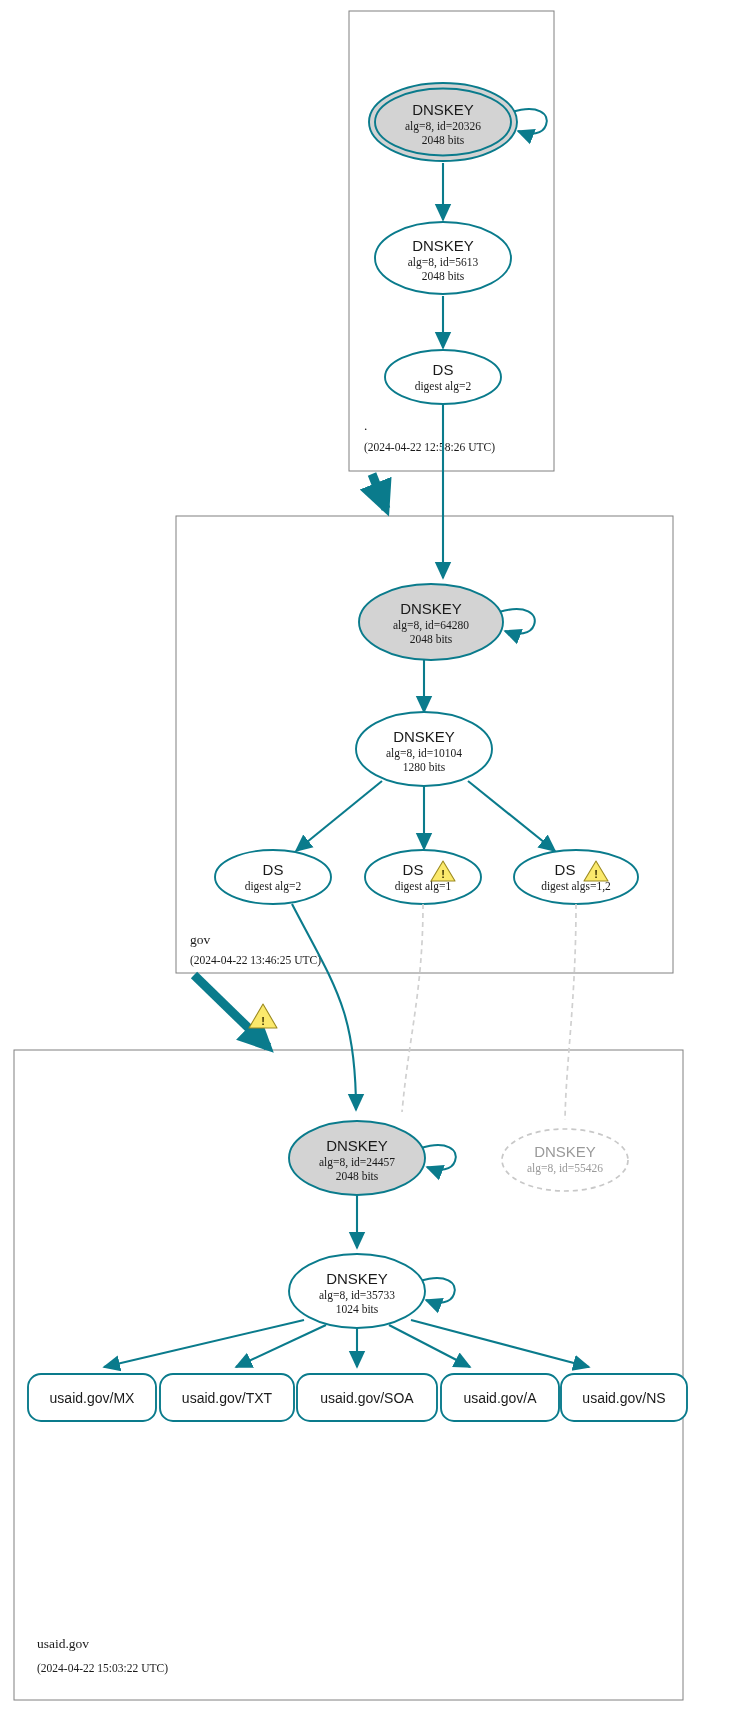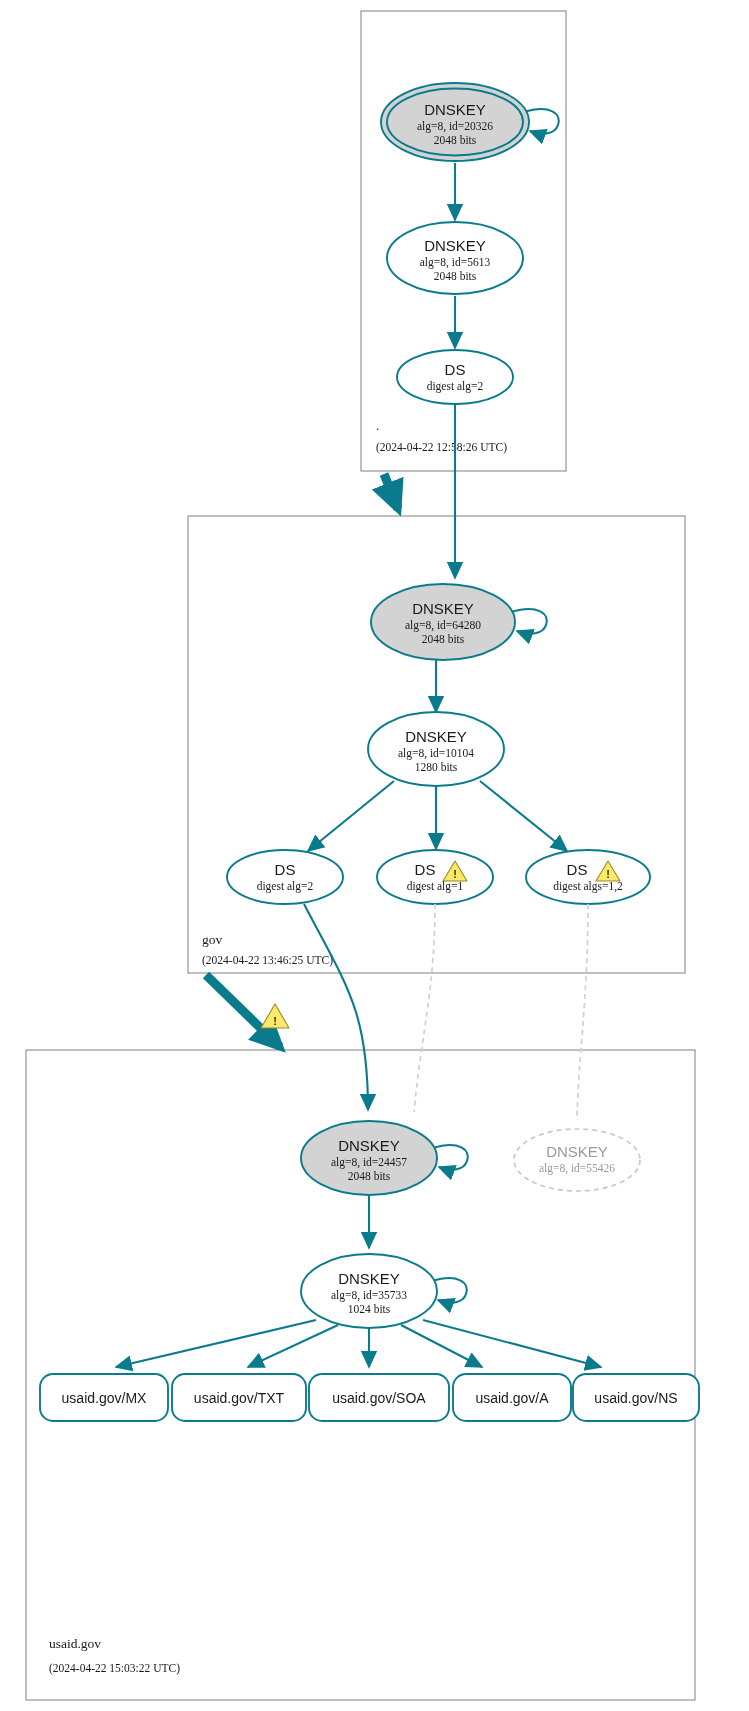--- a/index.html
+++ b/index.html
@@ -10,21 +10,21 @@
   }
   body {
     font-family: "Liberation Serif", "DejaVu Serif", serif;
     width: 749px;
     height: 1711px;
     position: relative;
     overflow: hidden;
   }
   #stage {
     position: absolute;
-    left: 16px; top: 0;
+    left: 4px; top: 0;
     width: 607px;
     height: 1711px;
     padding-left: 16px;
   }
   svg#graph {
     position: absolute;
     left: 0; top: 0;
     width: 749px;
     height: 1711px;
     display: block;

